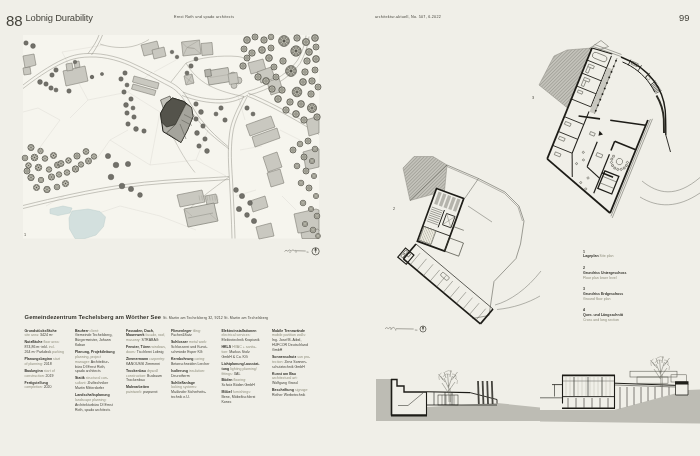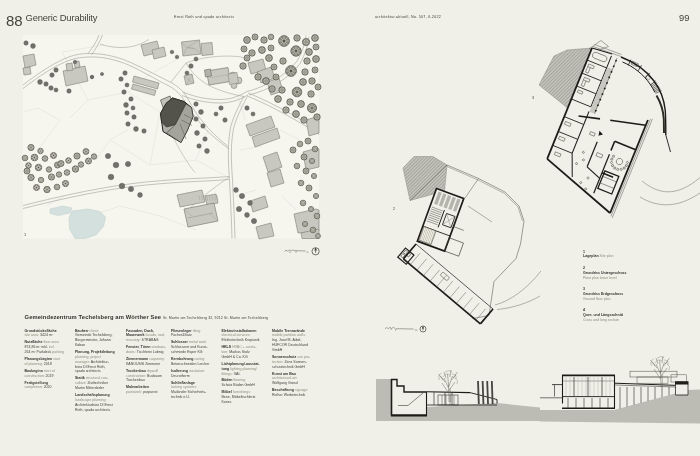--- a/index.html
+++ b/index.html
@@ -1354,21 +1354,21 @@
 <g stroke="#5e5d55" fill="none" stroke-width="0.45">
 <path d="M661,387 L660.5,371 M662.5,387 L662,374 M660.5,379 L654,369 M660.6,377 L667,368 M660.5,374 L656,364 M660.7,373 L664.5,362 M660.7,372 L659.5,360 M657,368 L652.5,362 M663.5,366 L668,361 M655,366 L650.5,360 M665,364 L669.5,358 M658,364 L656,358 M662,363 L663,356"></path>
 <path d="M655,363 q3,-5 7,-2 M651.5,366 q-2,-5 2,-7 M664,360 q5,0 4,5 M657,358 q4,-3 7,0 M667,364 q4,2 2,6" stroke="#8a897f"></path>
 </g>
 </g>
 </g>
   </svg>
 
 <div class="t" style="left:6px;top:12.2px;font-size:15px;color:#45443c">88</div>
 
-<div class="t" style="left:25.5px;top:12.2px;font-size:9.4px;color:#45443c;letter-spacing:-0.15px">Generic Durability</div>
+<div class="t" style="left:25.5px;top:12.2px;font-size:9.4px;color:#45443c;letter-spacing:-0.15px">Lobnig Durability</div>
 
 <div class="t" style="left:174px;top:15.4px;font-size:3.7px;letter-spacing:0.25px">Ernst Roth und spado architects</div>
 
 <div class="t" style="left:375px;top:15.4px;font-size:3.7px;letter-spacing:0.25px">architektur.aktuell, No. 507, 6.2022</div>
 
 <div class="t" style="left:679px;top:12.2px;font-size:9.4px;color:#45443c">99</div>
 
 <div class="t" style="left:24.5px;top:314px;font-size:5.8px;font-weight:bold;letter-spacing:0.12px;color:#33322b">Gemeindezentrum Techelsberg am Wörther See <span style="font-weight:normal;font-size:3.55px;color:#45443c">St. Martin am Techelsberg 32, 9212 St. Martin am Techelsberg</span></div>
 
 <div class="col" style="left:24.5px">

